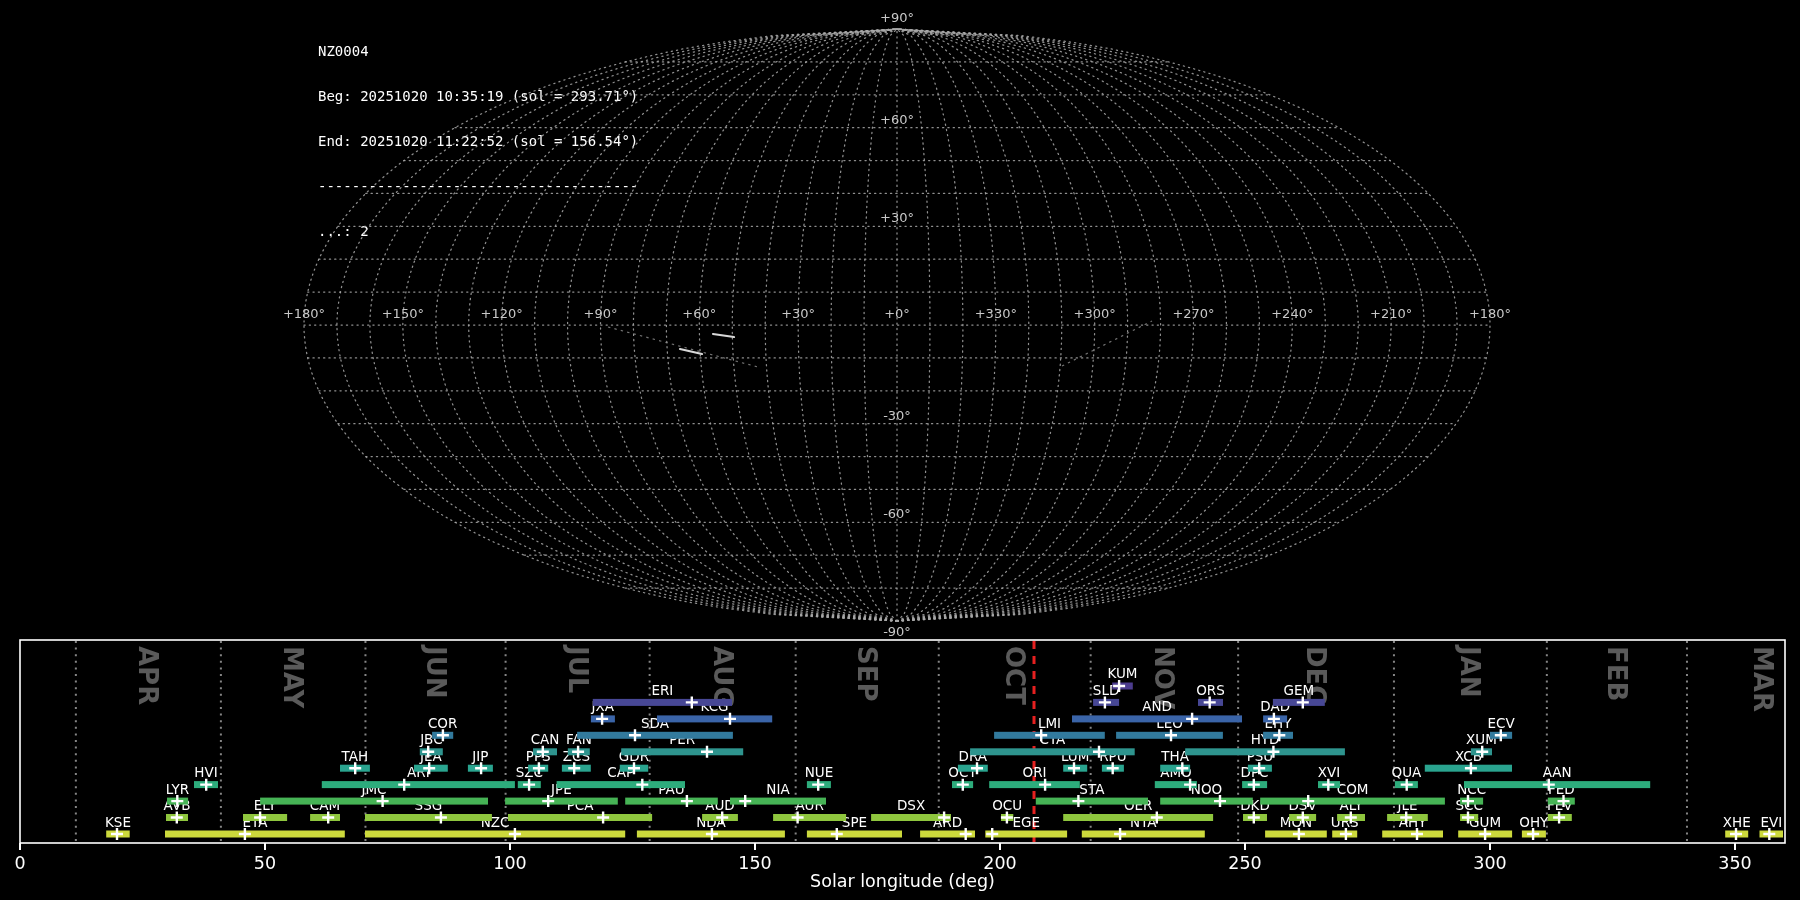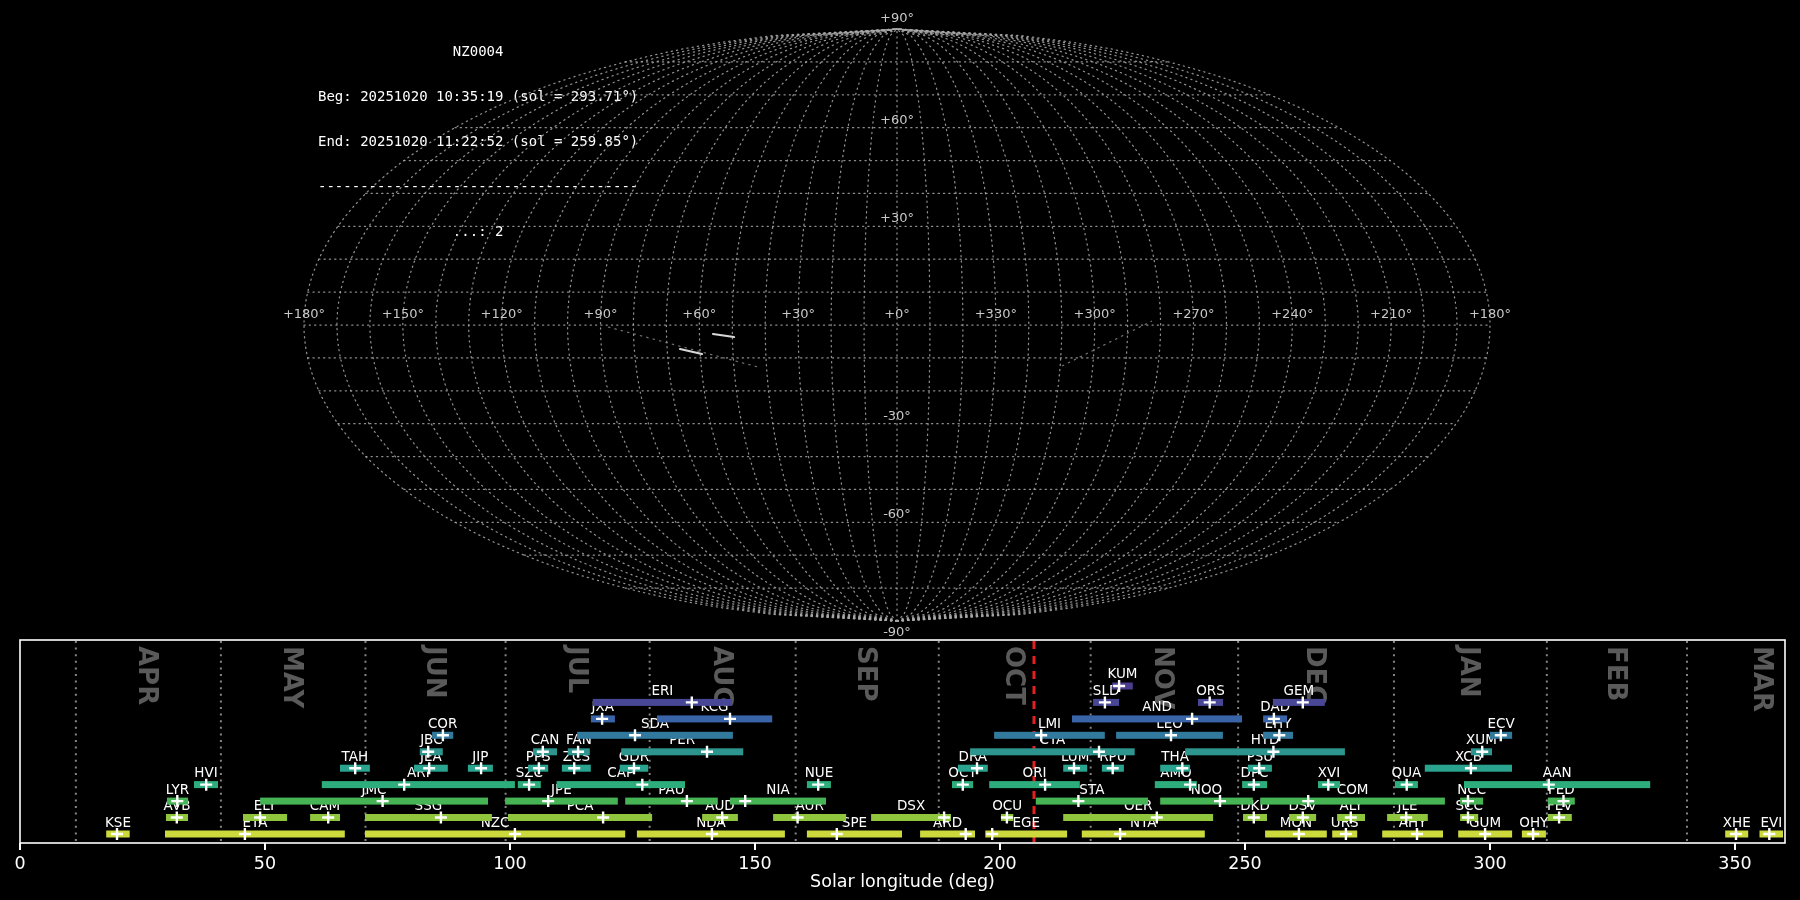--- a/index.html
+++ b/index.html
@@ -1,29 +1,29 @@
 <!DOCTYPE html>
 <html><head>
 <meta charset="utf-8">
 <style>
   html,body{margin:0;padding:0;background:#000;}
   .screen{position:relative;width:1800px;height:900px;background:#000;overflow:hidden;}
   .info-block{position:absolute;left:318px;top:14px;color:#fff;
-    font-family:"DejaVu Sans Mono",monospace;font-size:14px;line-height:15px;white-space:pre;text-align:center;}
+    font-family:"DejaVu Sans Mono",monospace;font-size:14px;line-height:15px;white-space:pre;}
   #scene{position:absolute;left:0;top:0;}
   #scene text{font-family:"DejaVu Sans",sans-serif;}
 </style>
 </head>
 <body>
 
 <div class="screen">
   <div class="info-block">
     <div>NZ0004</div>
     <div>Beg: 20251020 10:35:19 (sol = 293.71°)</div>
-    <div>End: 20251020 11:22:52 (sol = 259.85°)</div>
+    <div>End: 20251020 11:22:52 (sol = 156.54°)</div>
     <div>--------------------------------------</div>
     <div>...: 2</div>
   </div>
   <svg id="scene" width="1800" height="900">
     <g id="map-g">
         <g>
           <path d="M897.0 621.0L772.7 614.4L722.2 607.8L684.1 601.3L652.6 594.7L625.3 588.1L601.2 581.5L579.4 575.0L559.5 568.4L541.2 561.8L524.3 555.2L508.5 548.6L493.8 542.1L480.1 535.5L467.2 528.9L455.0 522.3L443.6 515.8L432.8 509.2L422.6 502.6L413.0 496.0L403.9 489.4L395.4 482.9L387.3 476.3L379.7 469.7L372.5 463.1L365.8 456.6L359.5 450.0L353.5 443.4L347.9 436.8L342.7 430.2L337.9 423.7L333.4 417.1L329.3 410.5L325.5 403.9L322.0 397.4L318.8 390.8L316.0 384.2L313.4 377.6L311.2 371.0L309.3 364.5L307.7 357.9L306.3 351.3L305.3 344.7L304.6 338.2L304.1 331.6L304.0 325.0L304.1 318.4L304.6 311.8L305.3 305.3L306.3 298.7L307.7 292.1L309.3 285.5L311.2 279.0L313.4 272.4L316.0 265.8L318.8 259.2L322.0 252.6L325.5 246.1L329.3 239.5L333.4 232.9L337.9 226.3L342.7 219.8L347.9 213.2L353.5 206.6L359.5 200.0L365.8 193.4L372.5 186.9L379.7 180.3L387.3 173.7L395.4 167.1L403.9 160.6L413.0 154.0L422.6 147.4L432.8 140.8L443.6 134.2L455.0 127.7L467.2 121.1L480.1 114.5L493.8 107.9L508.5 101.4L524.3 94.8L541.2 88.2L559.5 81.6L579.4 75.0L601.2 68.5L625.3 61.9L652.6 55.3L684.1 48.7L722.2 42.2L772.7 35.6L897.0 29.0" fill="none" stroke="#a8a8a8" stroke-width="1.25" stroke-dasharray="1.2 4.1" stroke-linecap="round" opacity="0.85"></path>
           <path d="M897.0 621.0L779.6 614.4L731.9 607.8L695.9 601.3L666.2 594.7L640.4 588.1L617.6 581.5L597.0 575.0L578.2 568.4L561.0 561.8L545.0 555.2L530.1 548.6L516.2 542.1L503.2 535.5L491.0 528.9L479.6 522.3L468.8 515.8L458.6 509.2L449.0 502.6L439.9 496.0L431.3 489.4L423.2 482.9L415.6 476.3L408.4 469.7L401.7 463.1L395.3 456.6L389.3 450.0L383.7 443.4L378.4 436.8L373.5 430.2L369.0 423.7L364.7 417.1L360.8 410.5L357.2 403.9L353.9 397.4L350.9 390.8L348.3 384.2L345.9 377.6L343.8 371.0L341.9 364.5L340.4 357.9L339.2 351.3L338.2 344.7L337.5 338.2L337.1 331.6L336.9 325.0L337.1 318.4L337.5 311.8L338.2 305.3L339.2 298.7L340.4 292.1L341.9 285.5L343.8 279.0L345.9 272.4L348.3 265.8L350.9 259.2L353.9 252.6L357.2 246.1L360.8 239.5L364.7 232.9L369.0 226.3L373.5 219.8L378.4 213.2L383.7 206.6L389.3 200.0L395.3 193.4L401.7 186.9L408.4 180.3L415.6 173.7L423.2 167.1L431.3 160.6L439.9 154.0L449.0 147.4L458.6 140.8L468.8 134.2L479.6 127.7L491.0 121.1L503.2 114.5L516.2 107.9L530.1 101.4L545.0 94.8L561.0 88.2L578.2 81.6L597.0 75.0L617.6 68.5L640.4 61.9L666.2 55.3L695.9 48.7L731.9 42.2L779.6 35.6L897.0 29.0" fill="none" stroke="#a8a8a8" stroke-width="1.25" stroke-dasharray="1.2 4.1" stroke-linecap="round" opacity="0.85"></path>
           <path d="M897.0 621.0L786.5 614.4L741.6 607.8L707.8 601.3L679.7 594.7L655.5 588.1L634.0 581.5L614.7 575.0L597.0 568.4L580.7 561.8L565.7 555.2L551.7 548.6L538.6 542.1L526.4 535.5L514.9 528.9L504.1 522.3L493.9 515.8L484.4 509.2L475.3 502.6L466.8 496.0L458.7 489.4L451.1 482.9L443.9 476.3L437.2 469.7L430.8 463.1L424.8 456.6L419.2 450.0L413.9 443.4L408.9 436.8L404.3 430.2L400.0 423.7L396.0 417.1L392.4 410.5L389.0 403.9L385.9 397.4L383.1 390.8L380.5 384.2L378.3 377.6L376.3 371.0L374.6 364.5L373.2 357.9L372.0 351.3L371.1 344.7L370.4 338.2L370.0 331.6L369.9 325.0L370.0 318.4L370.4 311.8L371.1 305.3L372.0 298.7L373.2 292.1L374.6 285.5L376.3 279.0L378.3 272.4L380.5 265.8L383.1 259.2L385.9 252.6L389.0 246.1L392.4 239.5L396.0 232.9L400.0 226.3L404.3 219.8L408.9 213.2L413.9 206.6L419.2 200.0L424.8 193.4L430.8 186.9L437.2 180.3L443.9 173.7L451.1 167.1L458.7 160.6L466.8 154.0L475.3 147.4L484.4 140.8L493.9 134.2L504.1 127.7L514.9 121.1L526.4 114.5L538.6 107.9L551.7 101.4L565.7 94.8L580.7 88.2L597.0 81.6L614.7 75.0L634.0 68.5L655.5 61.9L679.7 55.3L707.8 48.7L741.6 42.2L786.5 35.6L897.0 29.0" fill="none" stroke="#a8a8a8" stroke-width="1.25" stroke-dasharray="1.2 4.1" stroke-linecap="round" opacity="0.85"></path>
           <path d="M897.0 621.0L793.4 614.4L751.3 607.8L719.6 601.3L693.3 594.7L670.6 588.1L650.5 581.5L632.3 575.0L615.7 568.4L600.5 561.8L586.4 555.2L573.3 548.6L561.0 542.1L549.6 535.5L538.8 528.9L528.7 522.3L519.1 515.8L510.1 509.2L501.7 502.6L493.7 496.0L486.1 489.4L479.0 482.9L472.3 476.3L465.9 469.7L459.9 463.1L454.3 456.6L449.0 450.0L444.1 443.4L439.5 436.8L435.1 430.2L431.1 423.7L427.4 417.1L423.9 410.5L420.7 403.9L417.8 397.4L415.2 390.8L412.8 384.2L410.7 377.6L408.8 371.0L407.2 364.5L405.9 357.9L404.8 351.3L403.9 344.7L403.3 338.2L403.0 331.6L402.8 325.0L403.0 318.4L403.3 311.8L403.9 305.3L404.8 298.7L405.9 292.1L407.2 285.5L408.8 279.0L410.7 272.4L412.8 265.8L415.2 259.2L417.8 252.6L420.7 246.1L423.9 239.5L427.4 232.9L431.1 226.3L435.1 219.8L439.5 213.2L444.1 206.6L449.0 200.0L454.3 193.4L459.9 186.9L465.9 180.3L472.3 173.7L479.0 167.1L486.1 160.6L493.7 154.0L501.7 147.4L510.1 140.8L519.1 134.2L528.7 127.7L538.8 121.1L549.6 114.5L561.0 107.9L573.3 101.4L586.4 94.8L600.5 88.2L615.7 81.6L632.3 75.0L650.5 68.5L670.6 61.9L693.3 55.3L719.6 48.7L751.3 42.2L793.4 35.6L897.0 29.0" fill="none" stroke="#a8a8a8" stroke-width="1.25" stroke-dasharray="1.2 4.1" stroke-linecap="round" opacity="0.85"></path>

